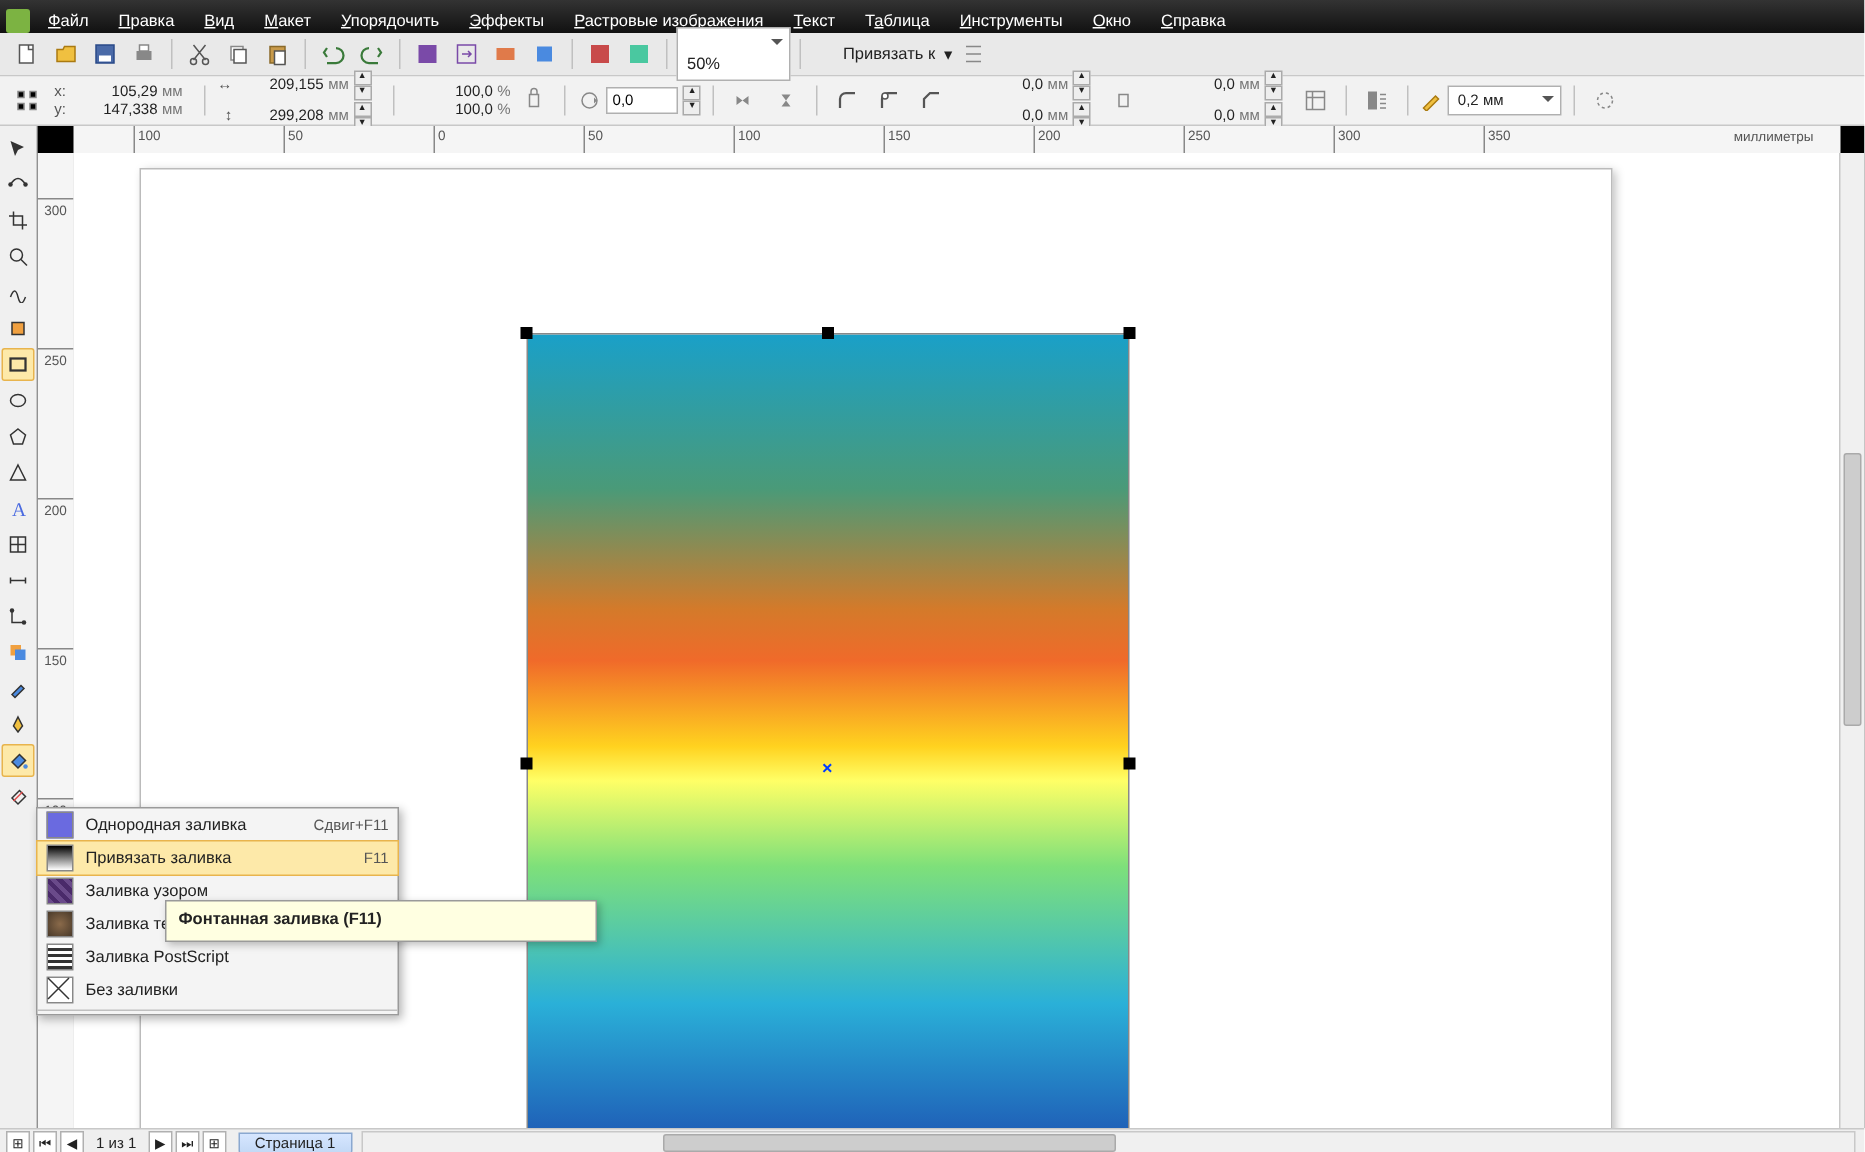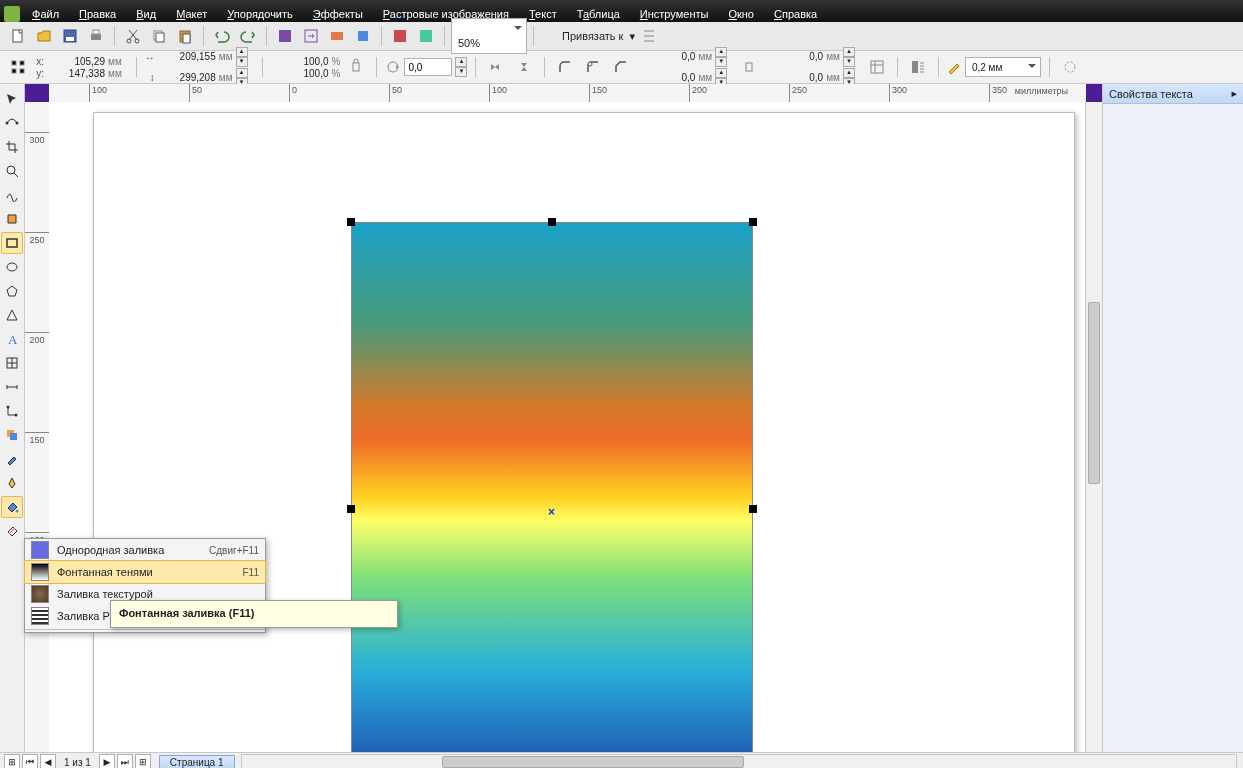--- a/index.html
+++ b/index.html
@@ -23,21 +23,21 @@
 .spin div{width:10px;height:8px;border:1px solid #aaa;background:#eee;font-size:7px;line-height:6px;text-align:center}
 .scale-box{display:flex;flex-direction:column;gap:1px}
 .rot-box{display:flex;align-items:center;gap:3px}
 .rot-box input{width:40px;height:16px;border:1px solid #b0b0b0;font-size:10px;padding:0 3px}
 .outline-sel{height:18px;border:1px solid #b0b0b0;background:#fff;padding:0 18px 0 6px;display:flex;align-items:center;position:relative;min-width:50px}
 .outline-sel:after{content:"";position:absolute;right:4px;top:6px;border:4px solid transparent;border-top-color:#555}
 .workspace{display:flex;height:calc(768px - 22px - 28px - 32px - 18px)}
 .toolbox{width:24px;background:#f0f0f0;border-right:1px solid #c8c8c8;display:flex;flex-direction:column;align-items:center;padding-top:4px;gap:2px}
 .tb{width:20px;height:20px;display:flex;align-items:center;justify-content:center;border:1px solid transparent;border-radius:2px}
 .tb.sel{background:#fde9a9;border-color:#e8b44d}
-.canvas-wrap{flex:1;position:relative;background:#4c1d95;overflow:hidden}
+.canvas-wrap{flex:1;position:relative;background:#000000;overflow:hidden}
 .hruler{position:absolute;top:0;left:24px;right:16px;height:18px;background:#f5f5f5;border-bottom:1px solid #c0c0c0;font-size:9px;color:#555}
 .vruler{position:absolute;top:18px;left:0;bottom:0;width:24px;background:#f5f5f5;border-right:1px solid #c0c0c0;font-size:9px;color:#555}
 .hruler .tick{position:absolute;top:0;height:18px;border-left:1px solid #888;padding-left:2px;line-height:12px}
 .vruler .tick{position:absolute;left:0;width:24px;border-top:1px solid #888;padding-top:2px;text-align:center}
 .ruler-unit{position:absolute;top:2px;right:18px;font-size:9px;color:#555}
 .canvas{position:absolute;top:18px;left:24px;right:16px;bottom:0;background:#fff}
 .page{position:absolute;left:44px;top:10px;width:980px;height:650px;background:#fff;box-shadow:2px 2px 6px rgba(0,0,0,.25);border:1px solid #bbb}
 .sel-obj{position:absolute;left:326px;top:138px;width:400px;height:572px;background:linear-gradient(to bottom,#1aa0c8 0%,#4a9a78 18%,#d47a2a 32%,#f06a2a 38%,#ffd21f 48%,#ffff66 52%,#7ee07a 62%,#2ab0d8 78%,#1a3aa8 100%);border:1px solid #888}
 .handle{position:absolute;width:8px;height:8px;background:#000}
 .h-tl{left:-5px;top:-5px}.h-t{left:calc(50% - 4px);top:-5px}.h-tr{right:-5px;top:-5px}
@@ -496,46 +496,52 @@
       <div class="handle h-l"></div>
       <div class="handle h-r"></div>
 
       <div class="center-x">×</div>
     </div>
     <div class="vscroll">
         <div class="thumb"></div>
       </div>
   </div>
 
-  <div class="side-panel">
-    <div class="side-title">
-      <span>Свойства текста</span>
-      <span>▸</span>
-    </div>
-  </div>
 </div>
 
 <div class="flyout">
   <div class="flyout-row">
     <div class="sw" style="background:#6a6ae0"></div>
     <span class="lbl">Однородная заливка</span>
     <span class="sc">Сдвиг+F11</span>
   </div>
   <div class="flyout-row hover">
     <div class="sw" style="background:linear-gradient(#000,#fff)"></div>
-    <span class="lbl">Фонтанная тенями</span>
+    <span class="lbl">Привязать заливка</span>
     <span class="sc">F11</span>
+  </div>
+  <div class="flyout-row">
+    <div class="sw" style="background:repeating-linear-gradient(45deg,#6a4a8a 0 3px,#4a2a6a 3px 6px)"></div>
+    <span class="lbl">Заливка узором</span>
   </div>
   <div class="flyout-row">
     <div class="sw" style="background:radial-gradient(#8a6a4a,#4a3a2a)"></div>
     <span class="lbl">Заливка текстурой</span>
   </div>
   <div class="flyout-row">
     <div class="sw" style="background:repeating-linear-gradient(0deg,#333 0 2px,#fff 2px 4px)"></div>
     <span class="lbl">Заливка PostScript</span>
+  </div>
+  <div class="flyout-row">
+    <div class="sw" style="background:#fff;position:relative">
+        <svg width="16" height="16" style="position:absolute;top:-1px;left:-1px">
+          <path d="M1 1l14 14M15 1L1 15" stroke="#333"></path>
+        </svg>
+      </div>
+    <span class="lbl">Без заливки</span>
   </div>
   <hr>
 </div>
 
 <div class="tooltip">
   <div class="tt-title">Фонтанная заливка (F11)</div>
 </div>
 
 <div class="statusbar">
   <div class="page-nav">

